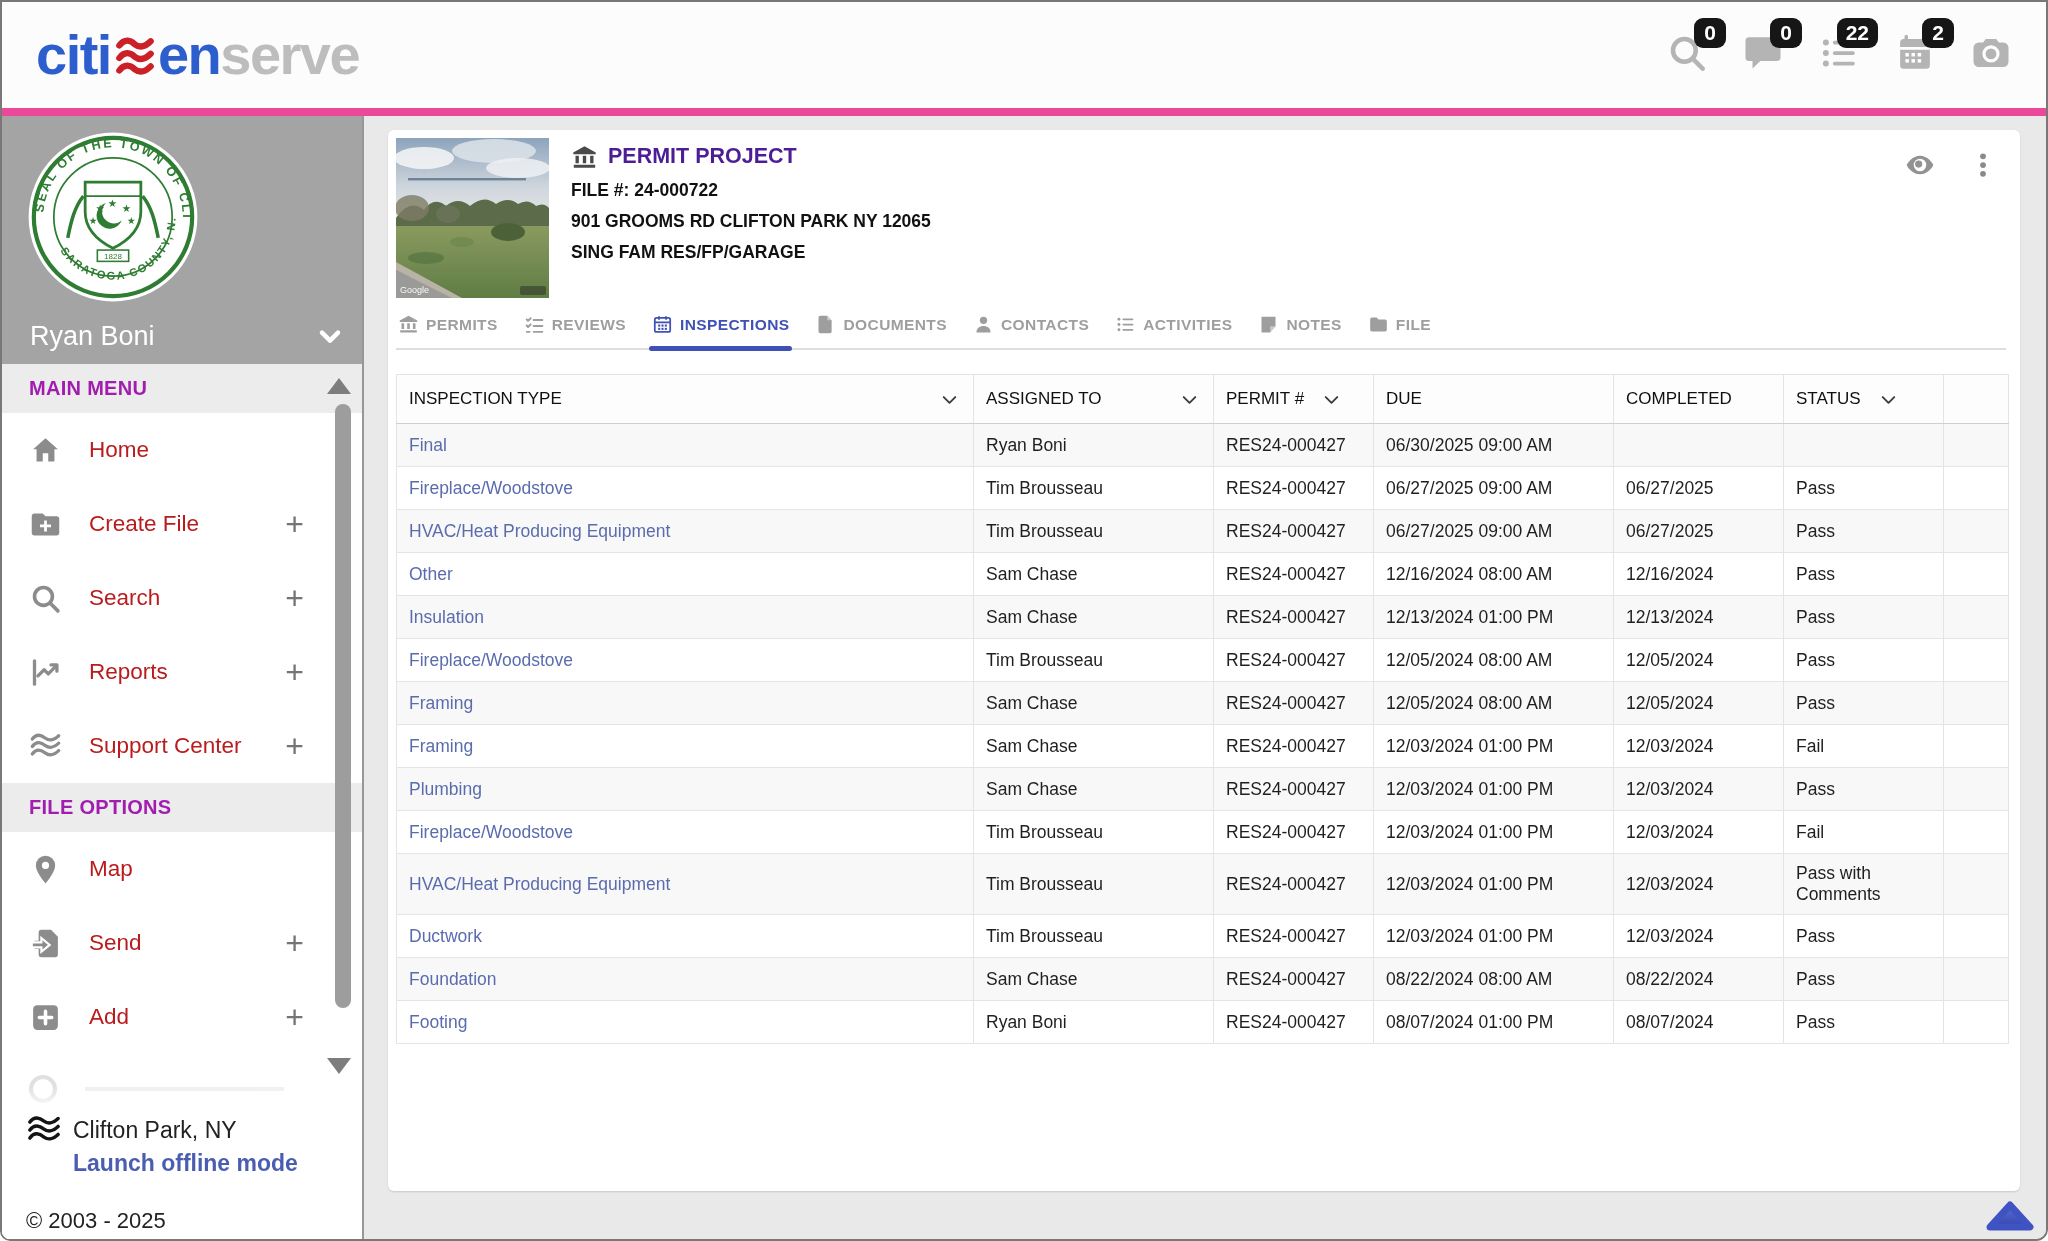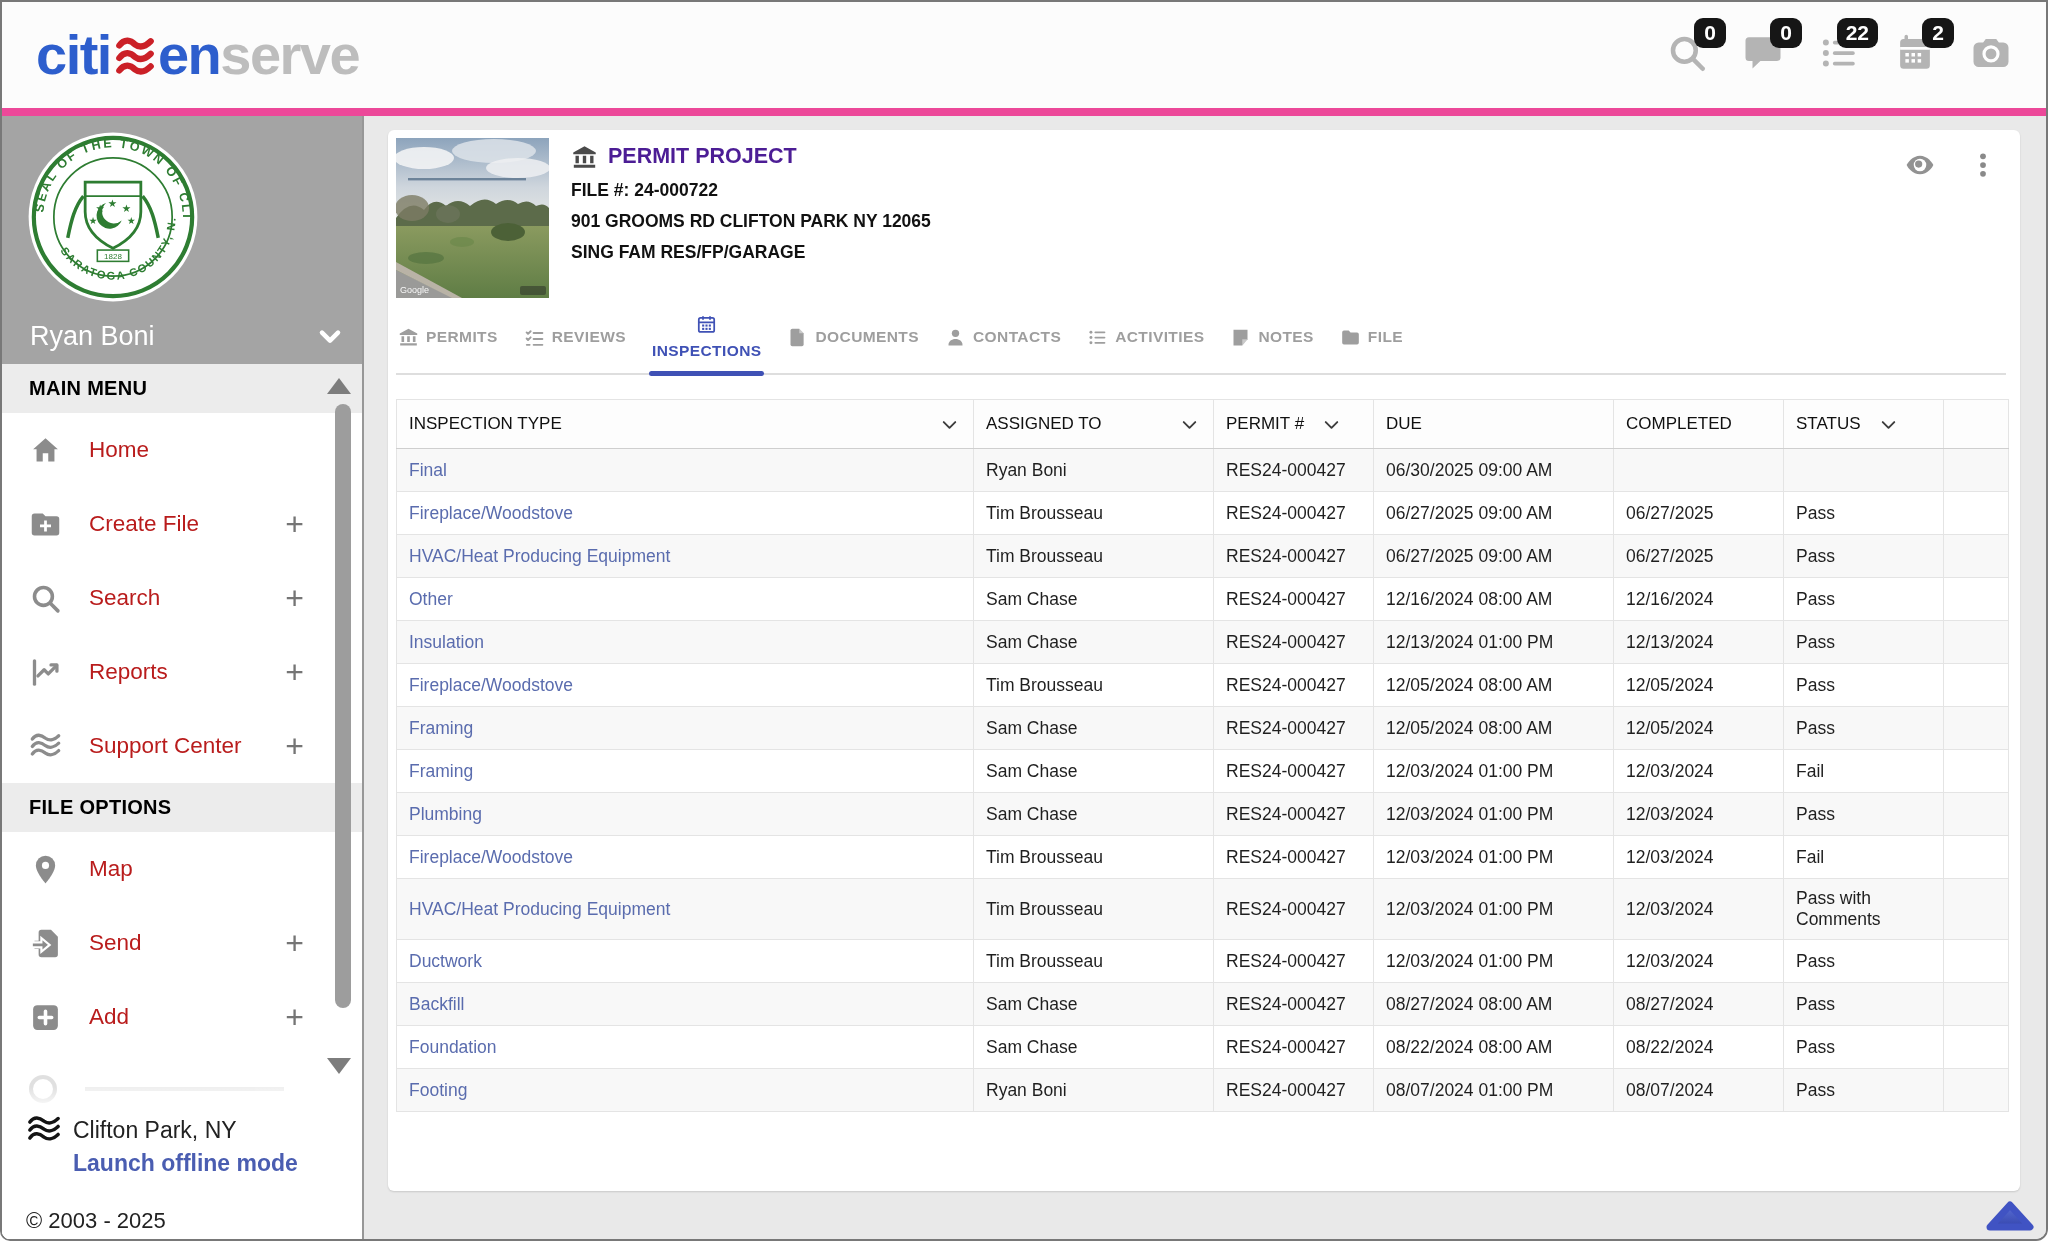--- a/index.html
+++ b/index.html
@@ -22,21 +22,21 @@
   .body{flex:1;display:flex;min-height:0;}
   
   .sidebar{width:360px;flex:none;border-right:2px solid #979797;display:flex;flex-direction:column;
            position:relative;background:#fff;}
   .side-user{height:248px;background:#a4a4a4;position:relative;flex:none;}
   .seal{position:absolute;left:24px;top:14px;}
   .user-row{position:absolute;left:28px;right:16px;bottom:12px;display:flex;align-items:center;justify-content:space-between;}
   .user-name{color:#fff;font-size:27px;}
   .user-row .icon svg{width:32px;height:32px;color:#fff;}
   .side-menu{flex:1;position:relative;overflow:hidden;background:#fff;}
-  .side-label{background:#ececec;padding:13px 0 13px 27px;font-size:20px;font-weight:bold;color:#000000;letter-spacing:.3px;}
+  .side-label{background:#ececec;padding:13px 0 13px 27px;font-size:20px;font-weight:bold;color:#a21caf;letter-spacing:.3px;}
   .side-item{display:flex;align-items:center;height:74px;padding:0 58px 0 27px;cursor:pointer;}
   .side-item .icon svg{width:33px;height:33px;color:#8c8c8c;flex:none;}
   .side-item-label{font-size:22.5px;color:#b91c1c;margin-left:27px;}
   .side-plus{margin-left:auto;font-size:32px;color:#757575;font-weight:400;line-height:1;}
   .side-item.partial{position:absolute;left:0;right:0;top:688px;opacity:.22;}
   .ghost-icon{width:28px;height:28px;border:4px solid #777;border-radius:50%;box-sizing:border-box;}
   .ghost-bar{flex:1;height:4px;background:#bbb;margin:0 20px 0 28px;}
   
   .sb-up,.sb-down{position:absolute;right:11px;width:0;height:0;border-left:12px solid transparent;
                   border-right:12px solid transparent;}
@@ -61,21 +61,21 @@
   .proj-title .icon svg{width:27px;height:27px;color:#4a4a4a;}
   .proj-meta{font-size:17.5px;font-weight:bold;color:#111;line-height:23px;margin-top:8px;}
   .head-actions{position:absolute;top:10px;right:8px;display:flex;align-items:center;gap:30px;}
   .head-actions .icon svg{width:36px;height:32px;color:#929292;display:block;cursor:pointer;}
   .head-actions .dots svg{width:30px;height:34px;color:#8a8a8a;}
   
   .tabs{margin-top:16px;display:flex;gap:26px;border-bottom:2px solid #dedede;padding-left:2px;}
   .tab{display:flex;align-items:center;gap:7px;padding-bottom:13px;font-size:15.5px;font-weight:bold;
        color:#9e9e9e;letter-spacing:.4px;position:relative;cursor:pointer;}
   .tab .icon svg{width:21px;height:21px;}
-  .tab.active{color:#3f51b5;flex-direction:column;}
+  .tab.active{color:#3f51b5;}
   .tab.active::after{content:"";position:absolute;left:-3px;right:-3px;bottom:-3px;height:5px;background:#3f51b5;border-radius:3px;}
   
   table.insp{border-collapse:collapse;table-layout:fixed;width:1612px;margin-top:24px;}
   .insp th,.insp td{border:1px solid #e4e4e4;padding:9px 12px;text-align:left;vertical-align:middle;
                     font-size:17.5px;color:#1f1f1f;overflow:hidden;}
   .insp thead th{font-size:17px;font-weight:normal;color:#101010;background:#fdfdfd;height:30px;
                  border-bottom:1px solid #cfcfcf;cursor:pointer;}
   .insp tbody tr{height:43px;}
   .insp tbody tr:nth-child(odd){background:#f8f8f8;}
   .th-in{display:flex;align-items:center;}
@@ -626,29 +626,20 @@
               <tr>
                 <td><a class="insp-link">Ductwork</a></td>
                 <td>Tim Brousseau</td>
                 <td>RES24-000427</td>
                 <td>12/03/2024 01:00 PM</td>
                 <td>12/03/2024</td>
                 <td>Pass</td>
                 <td></td>
               </tr>
               <tr>
-                <td><a class="insp-link">Backfill</a></td>
-                <td>Sam Chase</td>
-                <td>RES24-000427</td>
-                <td>08/27/2024 08:00 AM</td>
-                <td>08/27/2024</td>
-                <td>Pass</td>
-                <td></td>
-              </tr>
-              <tr>
                 <td><a class="insp-link">Foundation</a></td>
                 <td>Sam Chase</td>
                 <td>RES24-000427</td>
                 <td>08/22/2024 08:00 AM</td>
                 <td>08/22/2024</td>
                 <td>Pass</td>
                 <td></td>
               </tr>
               <tr>
                 <td><a class="insp-link">Footing</a></td>

